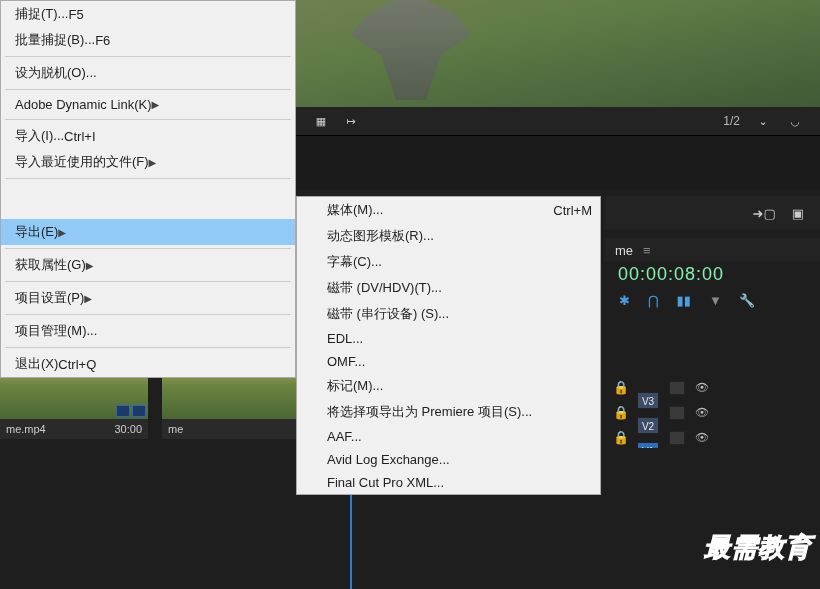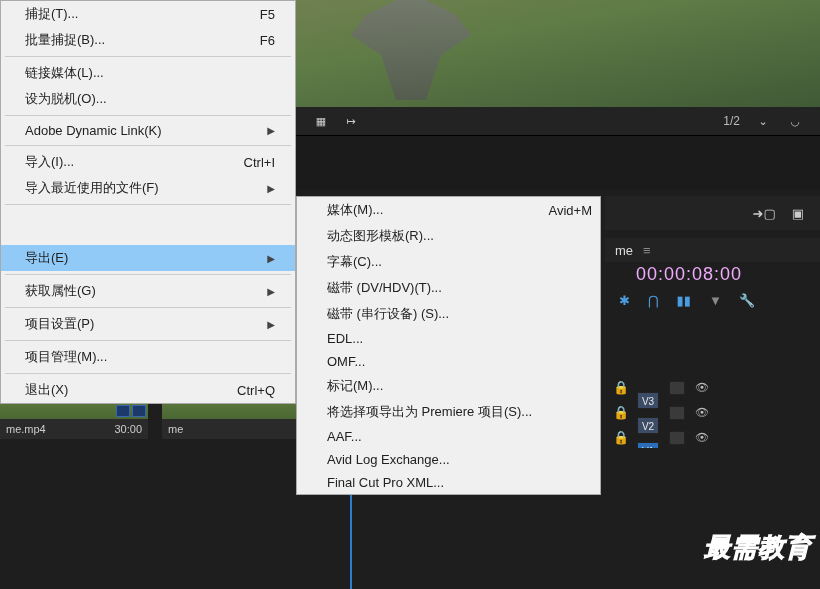--- a/index.html
+++ b/index.html
@@ -1,20 +1,20 @@
 <!DOCTYPE html>
 <html><head>
 <meta charset="utf-8">
 <style>
 * { margin: 0; padding: 0; box-sizing: border-box; font-family: "Microsoft YaHei", "Segoe UI", sans-serif; }
 body { background: #1e1e1e; color: #e8e8e8; font-size: 13px; width: 820px; height: 589px; overflow: hidden; position: relative; }
 
 
 .main-menu { position: absolute; left: 0; top: 0; width: 296px; background: #f0f0f0; color: #222; border: 1px solid #aaa; font-size: 13px; z-index: 40; }
-.main-menu .mi { display: flex; justify-content: space-between; align-items: center; padding: 4px 20px 4px 24px; cursor: default; }
+.main-menu .mi { display: flex; align-items: center; padding: 4px 20px 4px 14px; cursor: default; }
 .main-menu .mi.hl { background: #91c9f7; margin-top: 40px; }
 .main-menu .sep { border-top: 1px solid #ccc; margin: 3px 4px; }
 .main-menu .chev { color: #444; font-size: 10px; }
 
 
 .submenu { position: absolute; left: 296px; top: 196px; width: 305px; background: #f0f0f0; color: #222; border: 1px solid #aaa; font-size: 13px; z-index: 41; }
 .submenu .mi { display: flex; justify-content: space-between; align-items: center; padding: 4px 8px 4px 30px; }
 
 
 .preview { position: absolute; left: 296px; top: 0; right: 0; height: 135px; background: #232323; }
@@ -28,21 +28,21 @@
 
 .midstrip { position: absolute; left: 296px; top: 135px; right: 0; height: 55px; background: #1b1b1b; border-top: 1px solid #000; }
 
 
 .pnlhead { position: absolute; top: 196px; right: 0; width: 215px; height: 34px; background: #232323; display:flex; align-items:center; justify-content:flex-end; gap:16px; padding:0 16px; }
 .pnlhead .ic { color:#ccc; }
 
 
 .tl-header { position: absolute; top: 238px; right: 0; width: 215px; height: 24px; background:#232323; display:flex; align-items:center; padding:0 10px; color:#ddd; gap:10px; }
 .tl-header .eq { color:#888; }
-.tc { position:absolute; top:264px; left:636px; color:#f0abfc; font-size:18px; letter-spacing:1px; }
+.tc { position:absolute; top:264px; left:618px; color:#86efac; font-size:18px; letter-spacing:1px; }
 .tl-tools { position:absolute; top:288px; left:605px; right:0; height:24px; display:flex; align-items:center; gap:18px; padding:0 14px; }
 .tl-tools .t { color:#4a9de0; font-size:13px; }
 .tl-tools .g { color:#888; font-size:13px; }
 
 
 .tracks { position:absolute; top:375px; left:605px; right:0; }
 .trk { height:25px; display:flex; align-items:center; gap:10px; padding:0 8px; }
 .lock { color:#999; width:14px; }
 .trk-name { width:22px; height:17px; background:#3c4c66; color:#e8e8e8; text-align:center; font-size:10px; line-height:17px; border:1px solid #222;margin-top:25px; }
 .trk-name.on { background:#2b6db8; }
@@ -187,24 +187,20 @@
   <div class="mi">
       <span>捕捉(T)...</span>
       <span>F5</span>
     </div>
   <div class="mi">
       <span>批量捕捉(B)...</span>
       <span>F6</span>
     </div>
   <div class="sep"></div>
   <div class="mi">
-      <span>链接媒体(L)...</span>
-      <span></span>
-    </div>
-  <div class="mi">
       <span>设为脱机(O)...</span>
       <span></span>
     </div>
   <div class="sep"></div>
   <div class="mi">
       <span>Adobe Dynamic Link(K)</span>
       <span class="chev">▶</span>
     </div>
   <div class="sep"></div>
   <div class="mi">
@@ -238,21 +234,21 @@
   <div class="sep"></div>
   <div class="mi">
       <span>退出(X)</span>
       <span>Ctrl+Q</span>
     </div>
 </div>
 
 <div class="submenu">
   <div class="mi">
       <span>媒体(M)...</span>
-      <span>Avid+M</span>
+      <span>Ctrl+M</span>
     </div>
   <div class="mi">
       <span>动态图形模板(R)...</span>
       <span></span>
     </div>
   <div class="mi">
       <span>字幕(C)...</span>
       <span></span>
     </div>
   <div class="mi">

